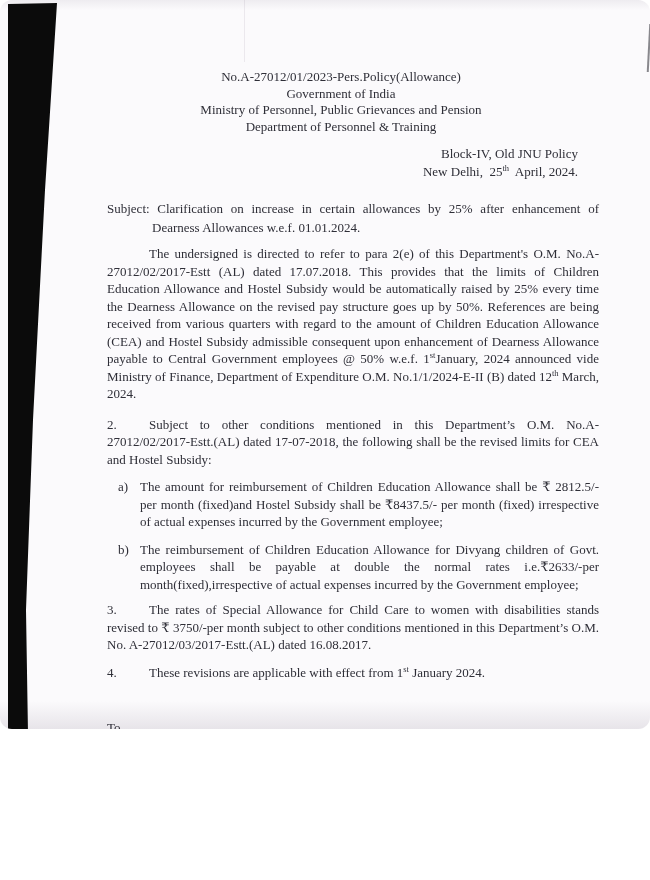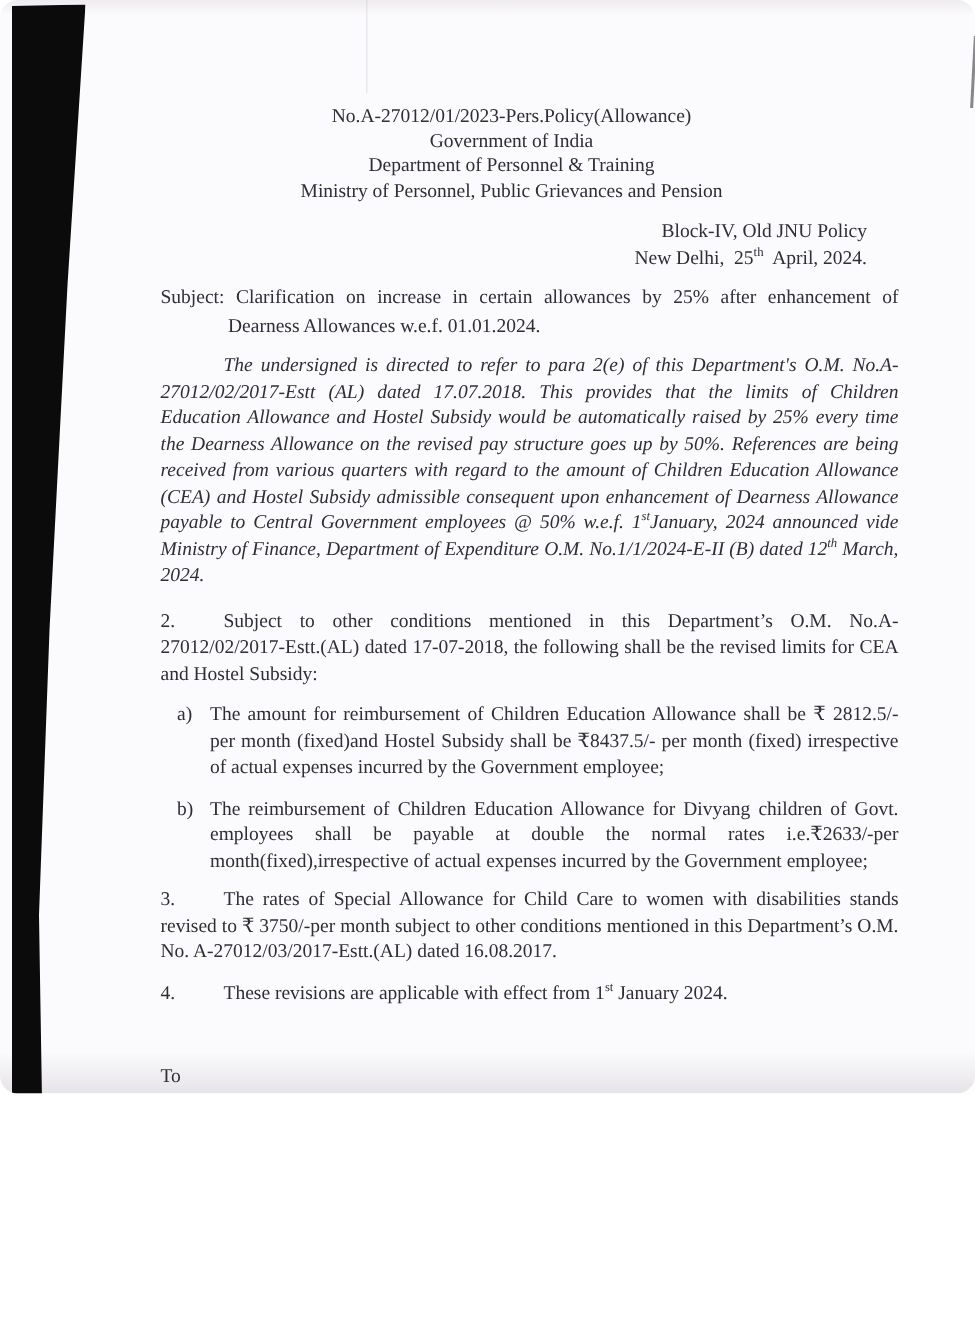--- a/index.html
+++ b/index.html
@@ -33,23 +33,23 @@
   }
   .content { position: absolute; left: 107px; top: 69px; width: 492px; }
   p { margin: 0; }
   .hdr p { text-align: center; padding-right: 24px; line-height: 16.5px; }
   .place { margin-top: 10px; text-align: right; padding-right: 21px; line-height: 18px; }
   .title {
     margin-top: 13px; text-align: center; padding-right: 36px;
     font-size: 13.5px; letter-spacing: 0.3px;
     text-decoration: underline; text-underline-offset: 2px;
   }
-  .subject { margin-top: 8px; padding-left: 45px; text-indent: -45px; text-align: justify; line-height: 18.5px; }
+  .subject { margin-top: 19px; padding-left: 45px; text-indent: -45px; text-align: justify; line-height: 18.5px; }
   .body { text-align: justify; line-height: 17.5px; }
-  .p1 { margin-top: 8px; text-indent: 42px; font-style: italic; }
+  .p1 { margin-top: 8px; text-indent: 42px; }
   .pnum { display: inline-block; width: 42px; text-indent: 0; }
   .p2 { margin-top: 13px; }
   .li { position: relative; padding-left: 33px; margin-top: 10px; }
   .li .marker { position: absolute; left: 11px; top: 0; line-height: 17.5px; }
   .p3 { margin-top: 8px; }
   .p4 { margin-top: 10px; }
   .to { margin-top: 38px; line-height: 17.5px; }
   .addr { margin-top: 11px; padding-left: 43px; line-height: 17.5px; text-align: right; }
   sup { font-size: 8.5px; line-height: 0; vertical-align: super; }
   .closing { position: absolute; top: 648px; right: 32px; text-align: right; line-height: 17px; }
@@ -63,22 +63,22 @@
 
   <div class="scan-edge"></div>
   <div class="right-mark"></div>
   <div class="fold-crease"></div>
 
   <div class="content">
 
     <div class="hdr">
       <p>No.A-27012/01/2023-Pers.Policy(Allowance)</p>
       <p>Government of India</p>
+      <p>Ministry of Personnel, Public Grievances and Pension</p>
       <p>Department of Personnel &amp; Training</p>
-      <p>Ministry of Personnel, Public Grievances and Pension</p>
     </div>
 
     <div class="place">
       <p>Block-IV, Old JNU Policy</p>
       <p><span>New Delhi,&nbsp; 25</span><sup>th</sup><span>&nbsp; April, 2024.</span></p>
     </div>
 
 
     <p class="subject">Subject: Clarification on increase in certain allowances by 25% after enhancement of Dearness Allowances w.e.f. 01.01.2024.</p>
 

